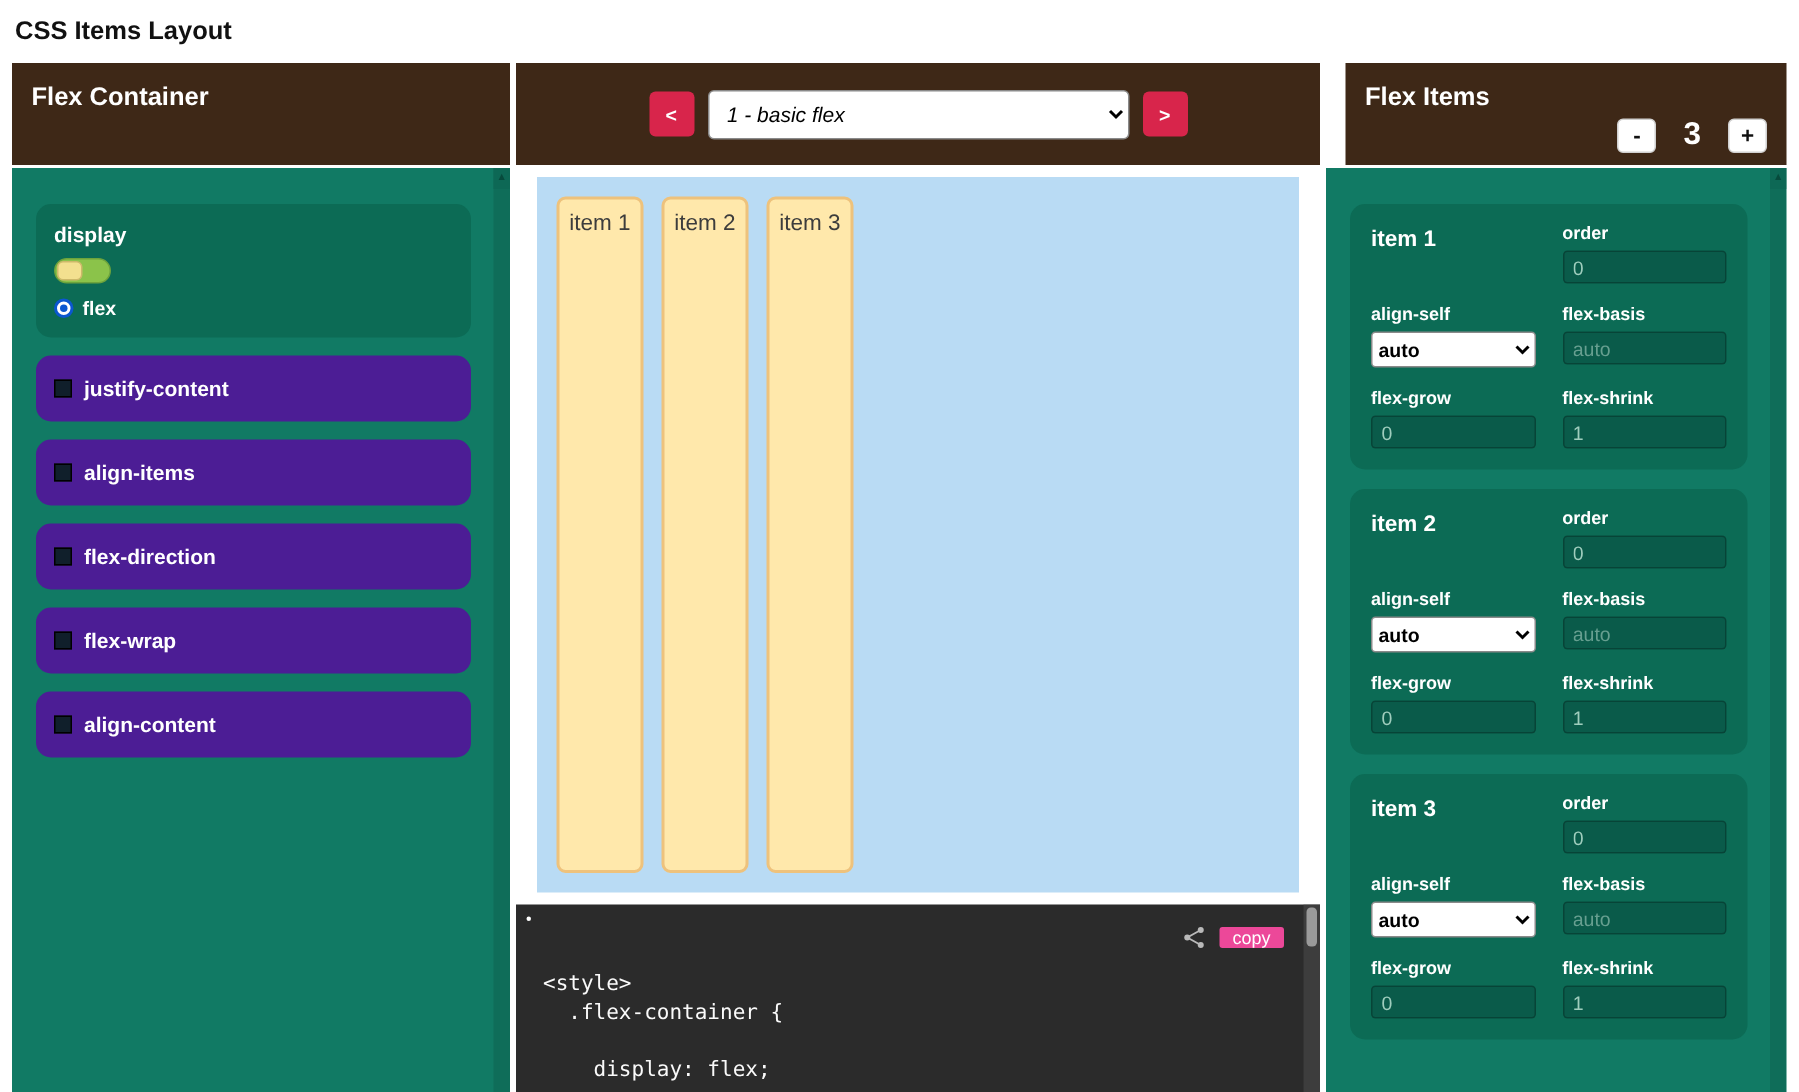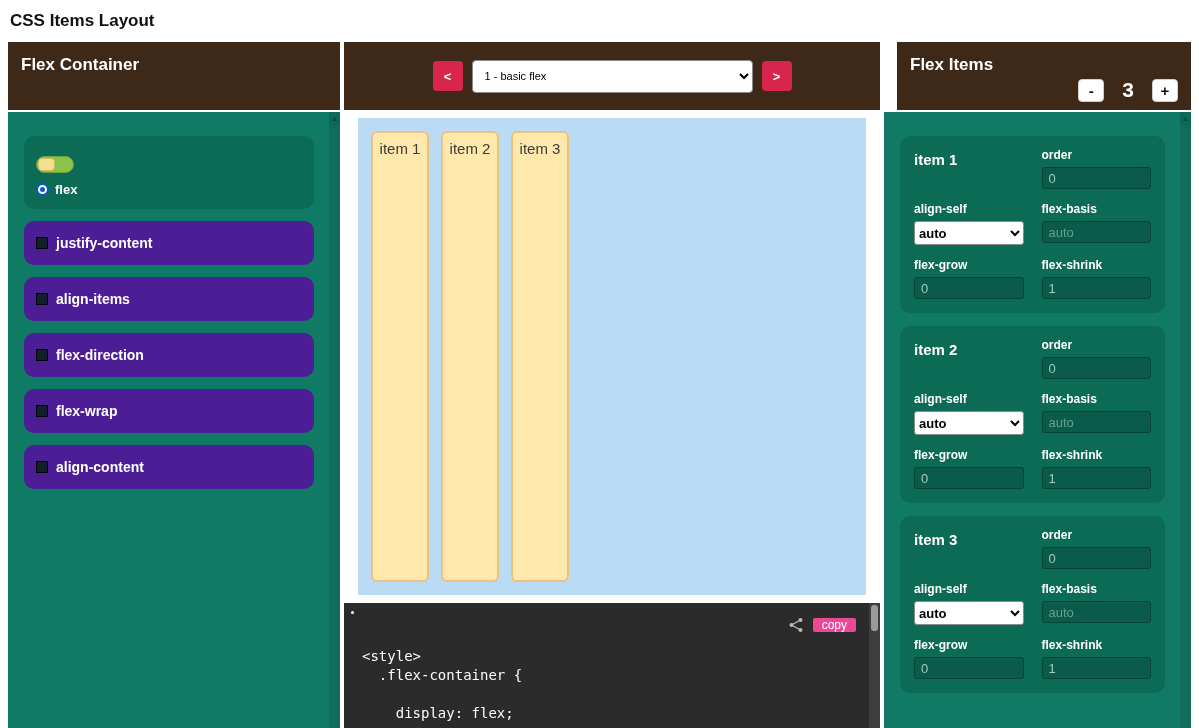--- a/index.html
+++ b/index.html
@@ -30,21 +30,21 @@
   .radio-outer { width:13px; height:13px; border-radius:50%; border:2px solid #0b57d0; background:#fff; display:inline-flex; align-items:center; justify-content:center; cursor:pointer; }
   .radio-inner { width:5px; height:5px; border-radius:50%; background:#0b57d0; }
   .radio-label { color:#fff; font-weight:bold; font-size:13px; }
 
   .prop-card { background:#4c1d95; border-radius:10px; padding:14px 12px; margin-bottom:12px; display:flex; align-items:center; gap:8px; }
   .checkbox { width:12px; height:12px; background:#101f2b; border:1px solid #000; flex:0 0 auto; cursor:pointer; }
 
   
   .mid-header { display:flex; align-items:center; justify-content:center; gap:9px; padding:0; }
   .nav-btn { width:30px; height:30px; background:#d8254b; color:#fff; border:none; border-radius:4px; font-size:13px; font-weight:bold; cursor:pointer; }
-  .layout-select { width:281px; height:33px; border:1px solid #8a8a8a; border-radius:4px; background:#fff; font-size:11px; padding:0 8px; font-family:"Liberation Sans",sans-serif; }
+  .layout-select { width:281px; height:33px; border:1px solid #8a8a8a; border-radius:4px; background:#fff; font-size:14px; padding:0 8px; font-family:"Liberation Sans",sans-serif;font-style:italic; }
 
   .flex-preview { margin:8px 14px 0 14px; background:#b9dbf4; height:477px; padding:13px; display:flex; align-items:stretch; }
   .flex-item { width:58px; background:#ffe8ab; border:2px solid #eec27c; border-radius:6px; margin-right:12px; text-align:center; padding-top:7px; font-size:15px; color:#3c3c3c; }
 
   .code-area { margin-top:8px; background:#2b2b2b; height:125px; position:relative; overflow:hidden; flex:1 1 auto; }
   .code-dot { position:absolute; top:8px; left:7px; width:3px; height:3px; border-radius:50%; background:#fff; }
   .code-controls { position:absolute; top:14px; right:24px; display:flex; align-items:center; gap:9px; }
   .copy-button { background:#ec4899; color:#fff; border:none; border-radius:2px; font-size:12px; padding:0 9px; cursor:pointer; font-family:"Liberation Sans",sans-serif; }
   .code-pre { font-family:"DejaVu Sans Mono",monospace; font-size:14px; line-height:19px; color:#fafafa; padding:44px 0 0 18px; white-space:pre; }
   .code-scrollbar { position:absolute; right:0; top:0; width:11px; height:100%; background:#3d3d3d; cursor:pointer; }
@@ -70,20 +70,21 @@
 
 <div class="main">
 
   <section class="col col-left">
     <header class="panel-header">
       <span>Flex Container</span>
     </header>
     <div class="panel-body">
 
       <div class="display-card">
+        <div class="prop-label">display</div>
         <div class="toggle">
           <div class="toggle-knob"></div>
         </div>
         <div class="radio-row">
           <span class="radio-outer">
             <span class="radio-inner"></span>
           </span>
           <span class="radio-label">flex</span>
         </div>
       </div>

